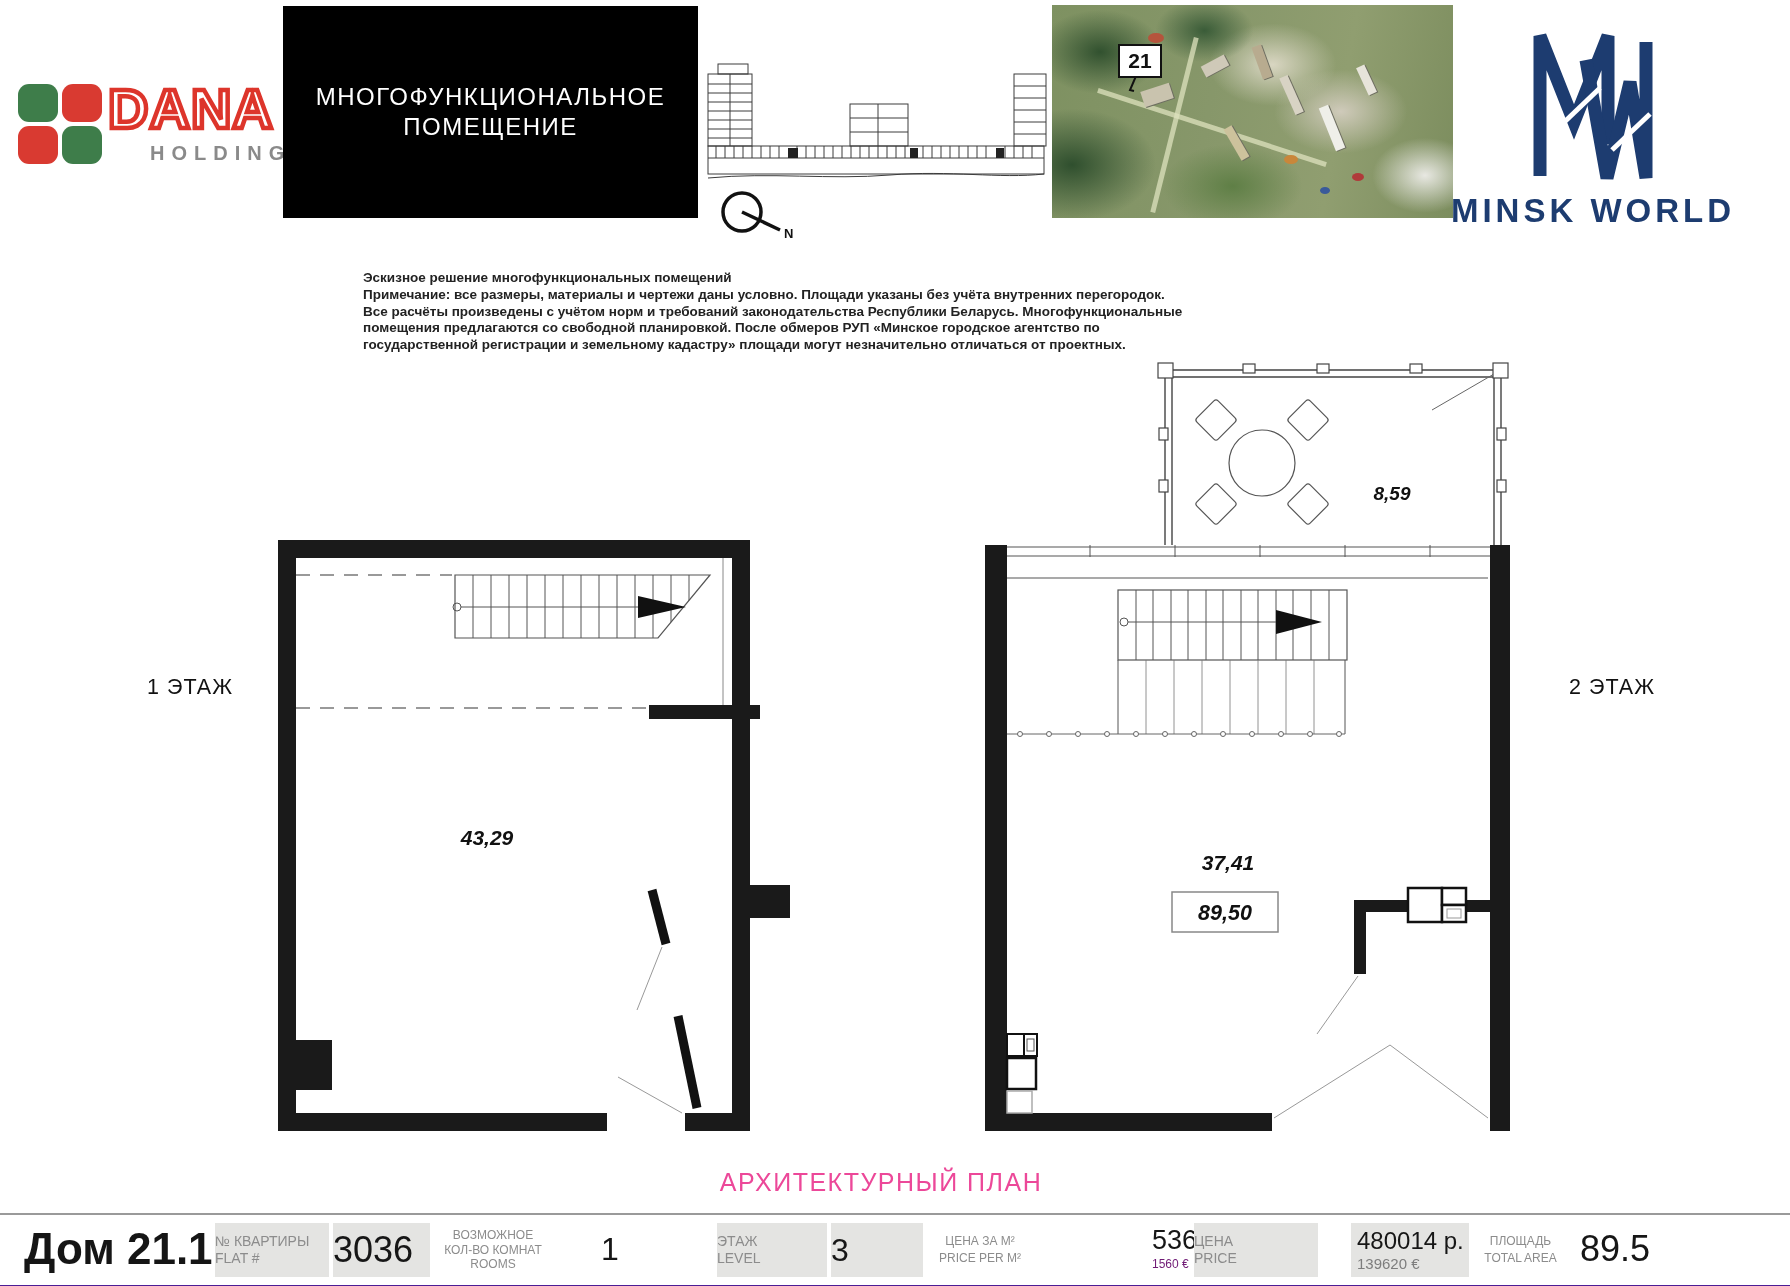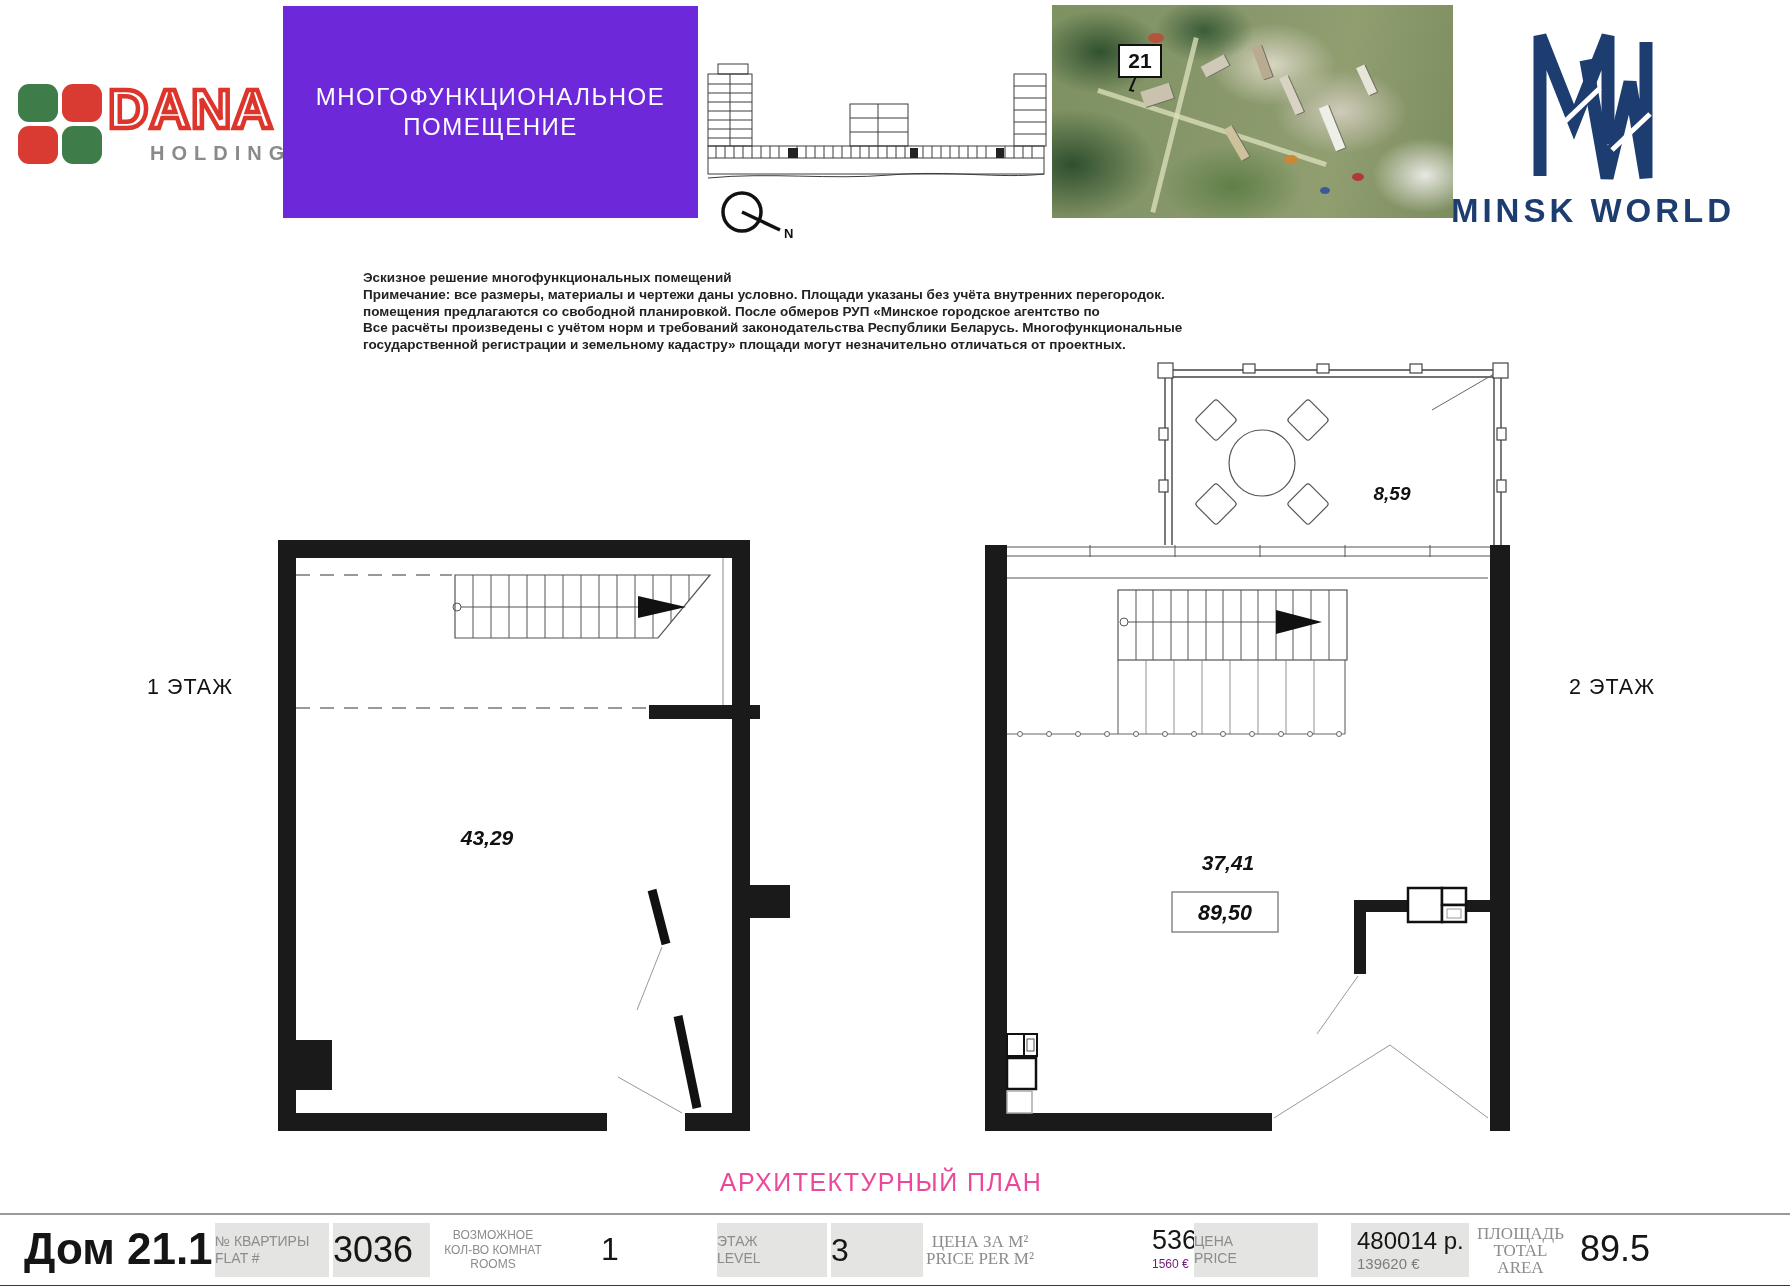--- a/index.html
+++ b/index.html
@@ -11,21 +11,21 @@
   .dana{left:18px;top:82px;width:260px;height:90px;}
   .dana-grid{position:absolute;left:0;top:2px;width:86px;height:82px;display:grid;
     grid-template-columns:40px 40px;grid-template-rows:38px 38px;gap:4px;}
   .sq{border-radius:11px;}
   .sq.g{background:#3e7d4a;} .sq.r{background:#d93a31;}
   .dana-word{position:absolute;left:88px;top:-6px;}
   .dana-sub{position:absolute;left:96px;top:60px;font-size:20px;font-weight:700;
     letter-spacing:7px;color:#8a8a8a;margin-left:36px;}
 
   
-  .typebox{left:283px;top:6px;width:415px;height:212px;background:#6d28d9;
+  .typebox{left:283px;top:6px;width:415px;height:212px;background:#000000;
     display:flex;flex-direction:column;align-items:center;justify-content:center;}
   .typebox div{color:#fff;font-size:24px;font-weight:500;letter-spacing:1.5px;
     line-height:30px;text-align:center;}
 
   
   .disc{left:363px;top:270px;width:840px;font-size:13.5px;line-height:16.8px;
     font-weight:600;color:#222;}
 
   
   .aerial{left:1052px;top:5px;width:401px;height:213px;overflow:hidden;
@@ -58,21 +58,21 @@
   .footer{left:0;top:1213px;width:1790px;height:70px;background:#fff;
     border-top:2px solid #9a9a9a;border-bottom:6px solid #4c1d95;}
   .house{position:absolute;left:24px;top:0;height:70px;line-height:68px;
     font-size:44px;font-weight:600;color:#151515;}
   .gbox{position:absolute;top:8px;height:54px;background:#e4e4e2;display:flex;
     flex-direction:column;align-items:flex-start;justify-content:center;}
   .glabel{font-size:14px;line-height:17px;color:#8c8c8c;text-align:center;}
   .gval{font-size:36px;font-weight:500;color:#161616;}
   .wlabel{position:absolute;top:0;height:70px;display:flex;flex-direction:column;
     justify-content:center;text-align:center;font-size:12px;line-height:14.5px;color:#8c8c8c;}
-  .wlabel.md{font-size:17px;line-height:17px;font-family:Liberation Serif, serif;}
+  .wlabel.md{font-size:12px;line-height:17px;}
   .bigval{position:absolute;top:0;height:70px;line-height:68px;font-size:32px;
     font-weight:500;color:#161616;text-align:center;}
   .money{position:absolute;top:11px;}
   .money .rub{font-size:27px;font-weight:500;color:#161616;line-height:28px;}
   .money .eur{font-size:12px;color:#701a75;line-height:20px;}
 </style>
 </head>
 <body>
 
 <div class="page">
@@ -154,22 +154,22 @@
     <g stroke="#ffffff" stroke-width="5">
       <path d="M28,104 L72,62"></path>
       <path d="M84,124 L122,88"></path>
     </g>
   </svg>
   <div class="abs mw-text">MINSK WORLD</div>
 
   <div class="abs disc">
     <div>Эскизное решение многофункциональных помещений</div>
     <div>Примечание: все размеры, материалы и чертежи даны условно. Площади указаны без учёта внутренних перегородок.</div>
+    <div>Все расчёты произведены с учётом норм и требований законодательства Республики Беларусь. Многофункциональные</div>
     <div>помещения предлагаются со свободной планировкой. После обмеров РУП «Минское городское агентство по</div>
-    <div>Все расчёты произведены с учётом норм и требований законодательства Республики Беларусь. Многофункциональные</div>
     <div>государственной регистрации и земельному кадастру» площади могут незначительно отличаться от проектных.</div>
   </div>
 
   <svg class="abs" style="left:0;top:0" width="1790" height="1286" viewBox="0 0 1790 1286">
 
     <g>
 
       <path d="M296,575 H452 M296,708 H648" stroke="#999" stroke-width="2" stroke-dasharray="14 10" fill="none"></path>
 
       <path d="M723,558 V705" stroke="#888" stroke-width="1" fill="none"></path>

